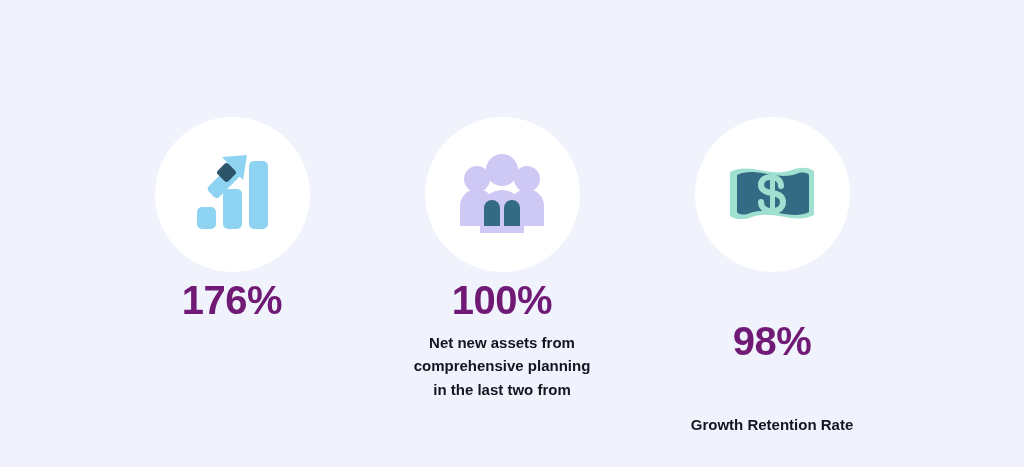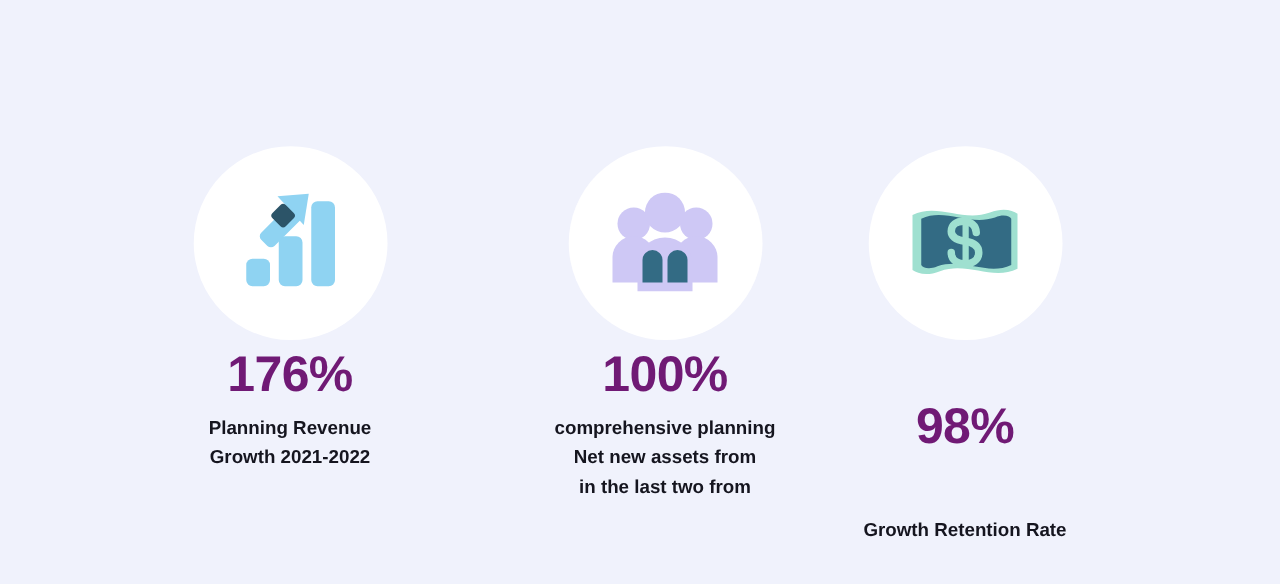--- a/index.html
+++ b/index.html
@@ -24,21 +24,21 @@
   .stat-item {
     position: absolute;
     top: 117px;
     width: 260px;
     display: flex;
     flex-direction: column;
     align-items: center;
   }
 
   .stat-item-0 { left: 102px; }
-  .stat-item-1 { left: 402px; }
+  .stat-item-1 { left: 372px; }
   .stat-item-2 { left: 642px; gap: 41px; }
 
   .icon-circle {
     width: 155px;
     height: 155px;
     border-radius: 50%;
     background: #ffffff;
     display: flex;
     align-items: center;
     justify-content: center;
@@ -90,24 +90,20 @@
 
           <g transform="rotate(-45 32 32)">
             <rect x="18" y="25" width="40" height="15" rx="4" fill="#8fd3f2"></rect>
           </g>
           <path d="M 33 5 L 58 3 L 54 28 Z" fill="#8fd3f2"></path>
           <rect x="30" y="13" width="15" height="15" rx="3" fill="#2c5468" transform="rotate(-45 37.5 20.5)"></rect>
         </svg>
       </span>
     </div>
     <div class="stat-value">176%</div>
-    <div class="stat-caption">
-      <span class="cap-line">Planning Revenue</span>
-      <span class="cap-line">Growth 2021-2022</span>
-    </div>
   </div>
 
   <div class="stat-item stat-item-1">
     <div class="icon-circle">
       <span>
         <svg width="90" height="82" viewBox="0 0 90 82" xmlns="http://www.w3.org/2000/svg">
 
           <circle cx="20" cy="25" r="13" fill="#cec8f5"></circle>
           <path d="M 3 72 L 3 52 a 17 17 0 0 1 34 0 L 37 72 Z" fill="#cec8f5"></path>
 
@@ -117,22 +113,22 @@
           <circle cx="45" cy="16" r="16" fill="#cec8f5"></circle>
           <path d="M 23 79 L 23 58 a 22 22 0 0 1 44 0 L 67 79 Z" fill="#cec8f5"></path>
 
           <path d="M 27 72 L 27 54 a 8 8 0 0 1 16 0 L 43 72 Z" fill="#336b84"></path>
           <path d="M 47 72 L 47 54 a 8 8 0 0 1 16 0 L 63 72 Z" fill="#336b84"></path>
         </svg>
       </span>
     </div>
     <div class="stat-value">100%</div>
     <div class="stat-caption">
+      <span class="cap-line">Net new assets from</span>
       <span class="cap-line">comprehensive planning</span>
-      <span class="cap-line">Net new assets from</span>
       <span class="cap-line">in the last two from</span>
     </div>
   </div>
 
   <div class="stat-item stat-item-2">
     <div class="icon-circle">
       <span>
         <svg width="96" height="72" viewBox="0 0 96 72" xmlns="http://www.w3.org/2000/svg">
 
           <path d="M 6 13 C 26 3, 46 19, 68 11 C 78 7, 86 9, 90 12 L 90 56 C 70 66, 50 50, 28 58 C 18 62, 10 60, 6 57 Z" fill="#9fe0d0"></path>

